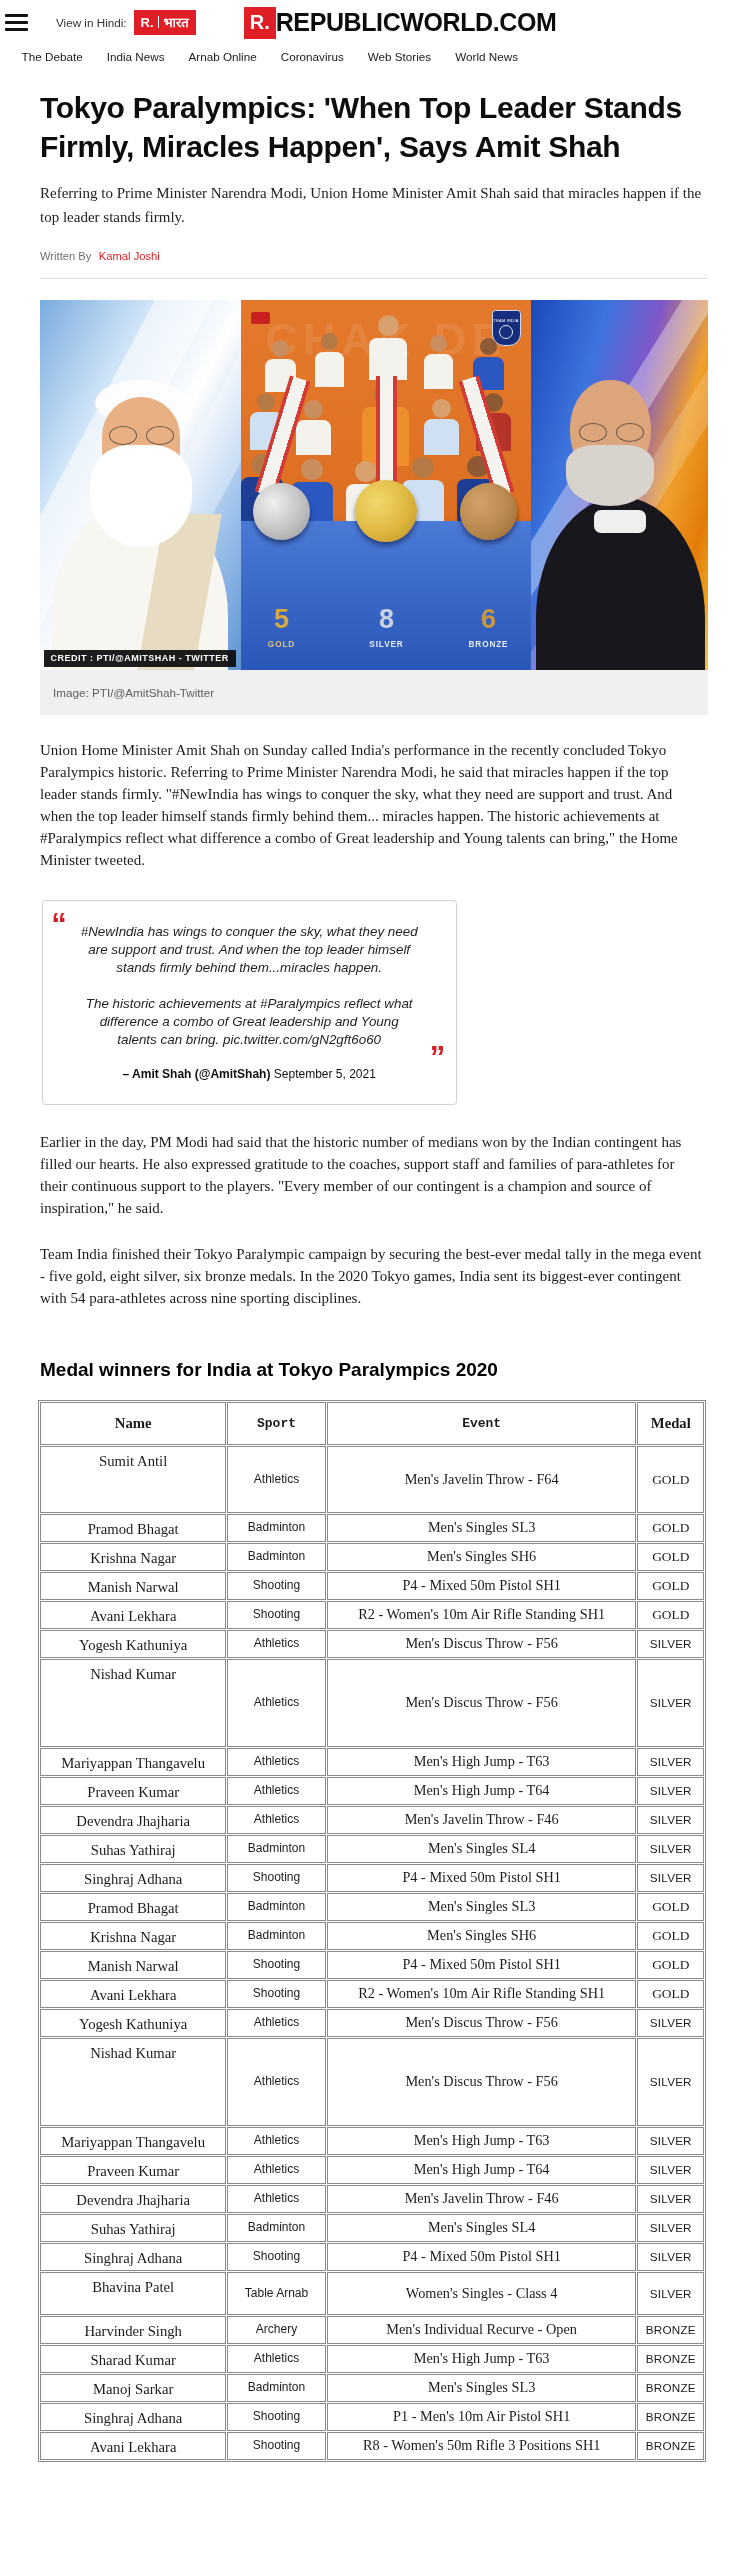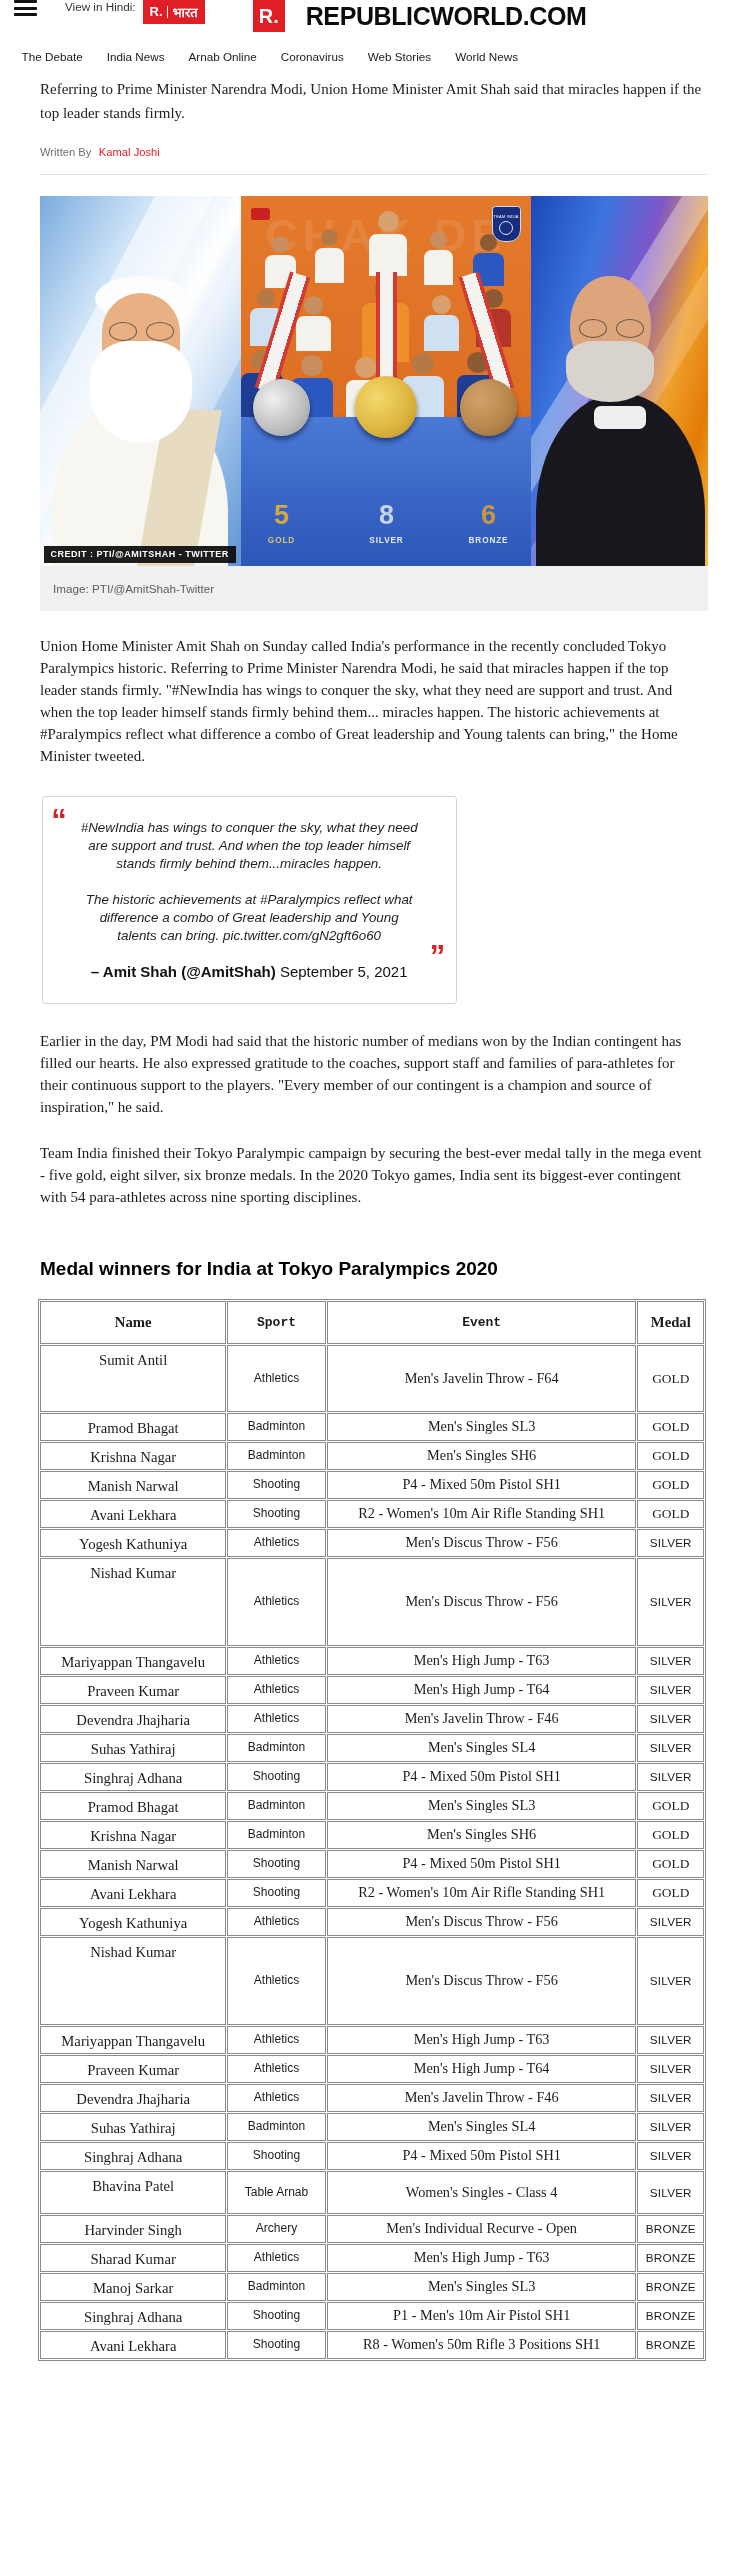--- a/index.html
+++ b/index.html
@@ -1,28 +1,28 @@
 <!DOCTYPE html>
 <html style="font-size:14px"><head>
 <meta charset="utf-8">
 <style>
   * { margin:0; padding:0; box-sizing:border-box; }
   html,body { background:#ffffff; }
   body { width:749px; min-height:2576px; font-family:"Liberation Sans", sans-serif; color:#1c1c1c; overflow-x:hidden; }
 
   
-  .topbar { height:45px; display:flex; align-items:flex-start; padding-left:14px; }
+  .topbar { height:45px; display:flex; align-items:center; padding-left:5px; }
   .burger { width:23px; height:16.4px; display:flex; flex-direction:column; justify-content:space-between; cursor:pointer; }
   .burger span { display:block; height:3px; background:#111; border-radius:0.9px; }
   .vih { margin-left:28px; font-size:11.7px; color:#333; }
   .hindi-logo { margin-left:7px; background:#e01e26; color:#fff; font-weight:bold; font-size:13px; padding:2.6px 7px 3.5px; display:inline-flex; align-items:center; gap:4.3px; }
   .hindi-logo .divider { width:1.3px; height:12px; background:#fff; display:inline-block; }
   .brand { margin-left:48px; display:flex; align-items:center; }
   .brand-r { width:32px; height:32px; background:#e01e26; color:#fff; font-weight:800; font-size:20px; display:flex; align-items:center; justify-content:center; }
-  .brand-name { margin-left:21px; font-size:25px; font-weight:800; letter-spacing:-0.4px; color:#0c0c0c; }
+  .brand-name { margin-left:0; font-size:25px; font-weight:800; letter-spacing:-0.4px; color:#0c0c0c; }
 
   
   .navbar { display:flex; gap:24px; padding:5.2px 21.6px 14px; }
   .navbar a { font-size:11.7px; color:#1b1b1b; text-decoration:none; cursor:pointer; }
 
   
   .article { padding:0 40px; }
   h1.title { font-size:30px; line-height:39px; font-weight:800; color:#0d0d0d; letter-spacing:-0.3px; margin:10.4px 0 15.6px; max-width:674px; }
   .subtitle { font-family:"Liberation Serif", serif; font-size:15px; line-height:24px; color:#222; max-width:666px; margin-bottom:21px; }
   .byline { font-size:11.2px; color:#6e6e6e; margin-bottom:15.6px; }
@@ -85,21 +85,21 @@
   .caption { width:668px; height:45px; background:#f0f0f0; display:flex; align-items:center; padding-left:13px; font-size:11.7px; color:#5d5d5d; margin-bottom:24px; }
 
   .article p.body { font-family:"Liberation Serif", serif; font-size:15px; line-height:22px; color:#1c1c1c; max-width:664px; margin:0 0 24px; }
 
   
   .quote-box { position:relative; width:415px; border:0.9px solid #d2d2d2; border-radius:3.5px; padding:22.5px 38px 14px; margin:29px 0 26px 1.7px; text-align:center; }
   .quote-box p.qline { font-style:italic; font-size:13.4px; line-height:18px; color:#1f1f1f; margin:0 0 18px; }
   .quote-box a.qlink { color:#1f1f1f; font-style:italic; text-decoration:none; }
   .qmark { position:absolute; color:#d61f26; font-size:31px; font-weight:900; line-height:1; font-style:normal; }
   .qmark.open { top:8.6px; left:8.6px; } .qmark.close { bottom:31px; right:10.4px; }
-  .attribution { font-size:15px; color:#111; margin:1.7px 0 8.6px; }
+  .attribution { font-size:12px; color:#111; margin:1.7px 0 8.6px; }
   .attribution b { font-weight:700; }
 
   h2.table-heading { font-size:19px; font-weight:800; color:#000; margin:50px 0 19px; }
 
   
   table.medals { border-collapse:separate; border-spacing:1.7px; border:0.9px solid #8a8a8a; width:668px; margin:0 0 35px -1.7px; background:#fff; }
   .medals th, .medals td { border:0.9px solid #8a8a8a; text-align:center; padding:2.6px 5.2px; line-height:17.3px; }
   .medals thead tr { height:43px; }
   th.h-name, th.h-medal { font-family:"Liberation Serif", serif; font-size:14.7px; font-weight:700; }
   th.h-sport, th.h-event { font-family:Liberation Mono, monospace; font-size:13px; font-weight:700; }
@@ -139,20 +139,21 @@
   <a>The Debate</a>
   <a>India News</a>
   <a>Arnab Online</a>
   <a>Coronavirus</a>
   <a>Web Stories</a>
   <a>World News</a>
 </div>
 
 <div class="article">
 
+  <h1 class="title">Tokyo Paralympics: 'When Top Leader Stands Firmly, Miracles Happen', Says Amit Shah</h1>
   <div class="subtitle">Referring to Prime Minister Narendra Modi, Union Home Minister Amit Shah said that miracles happen if the top leader stands firmly.</div>
   <div class="byline">
     <span>Written By</span>
     <a>Kamal Joshi</a>
   </div>
   <hr class="rule">
 
   <div class="hero">
     <div class="hero-left">
       <div class="streak" style="left:17.3px"></div>

